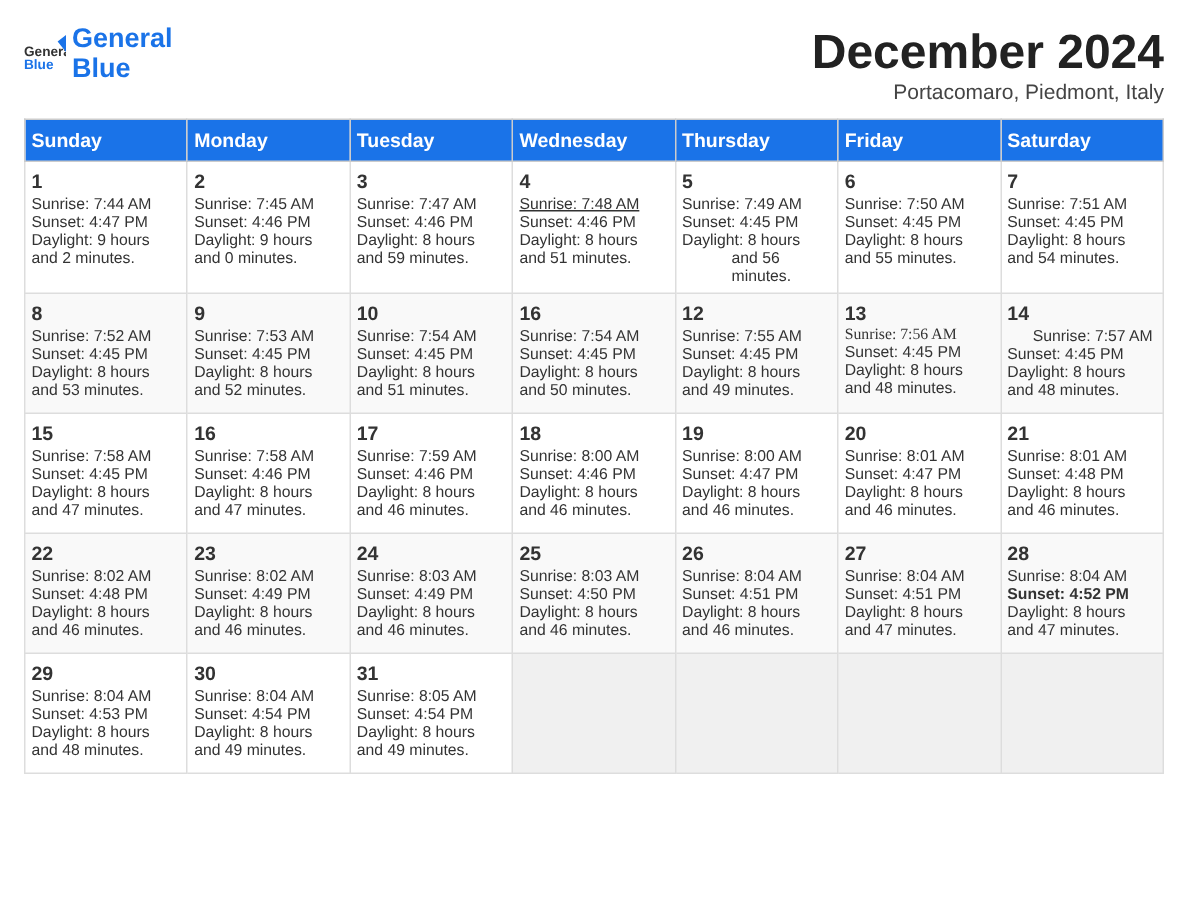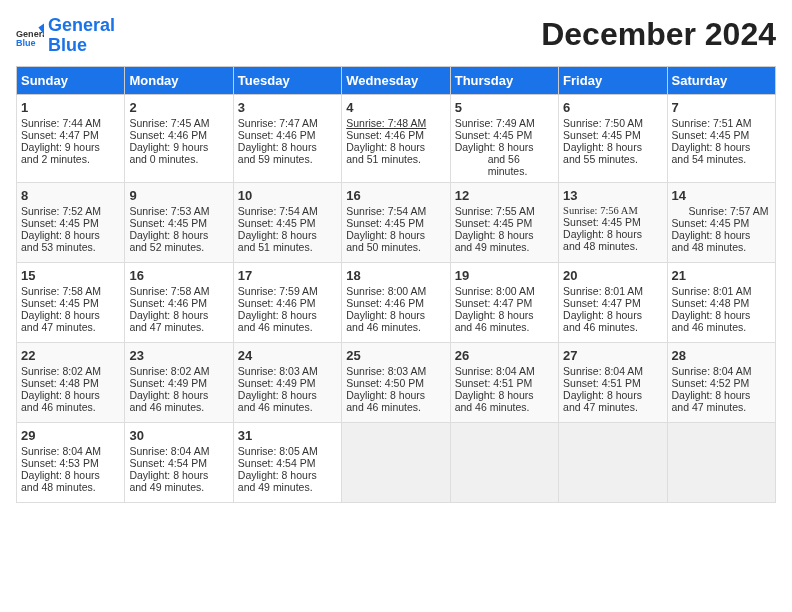--- a/index.html
+++ b/index.html
@@ -85,20 +85,21 @@
       <polygon points="32,8 40,2 40,18" fill="#1a73e8"></polygon>
     </svg>
     <div>
       <div class="logo-text">
         <span>General</span><br><span style="color:#1a73e8">Blue</span>
       </div>
     </div>
   </div>
   <div class="title-block">
     <div class="month-title">December 2024</div>
+    <div class="subtitle">Portacomaro, Piedmont, Italy</div>
   </div>
 </div>
 
 <table>
   <thead>
     <tr id="header-row">
         <th>Sunday</th>
         <th>Monday</th>
         <th>Tuesday</th>
         <th>Wednesday</th>
@@ -300,21 +301,21 @@
         <td>
           <span class="day-num">27</span>
           <span style="display: block;">Sunrise: 8:04 AM</span>
           <span style="display: block;">Sunset: 4:51 PM</span>
           <span style="display: block;">Daylight: 8 hours</span>
           <span style="display: block;">and 47 minutes.</span>
         </td>
         <td>
           <span class="day-num">28</span>
           <span style="display: block;">Sunrise: 8:04 AM</span>
-          <span style="display: block;">Sunset: 4:52 PM</span>
+          <span style="display: block; font-weight: bold;">Sunset: 4:52 PM</span>
           <span style="display: block;">Daylight: 8 hours</span>
           <span style="display: block;">and 47 minutes.</span>
         </td>
       </tr>
       <tr>
         <td>
           <span class="day-num">29</span>
           <span style="display: block;">Sunrise: 8:04 AM</span>
           <span style="display: block;">Sunset: 4:53 PM</span>
           <span style="display: block;">Daylight: 8 hours</span>

